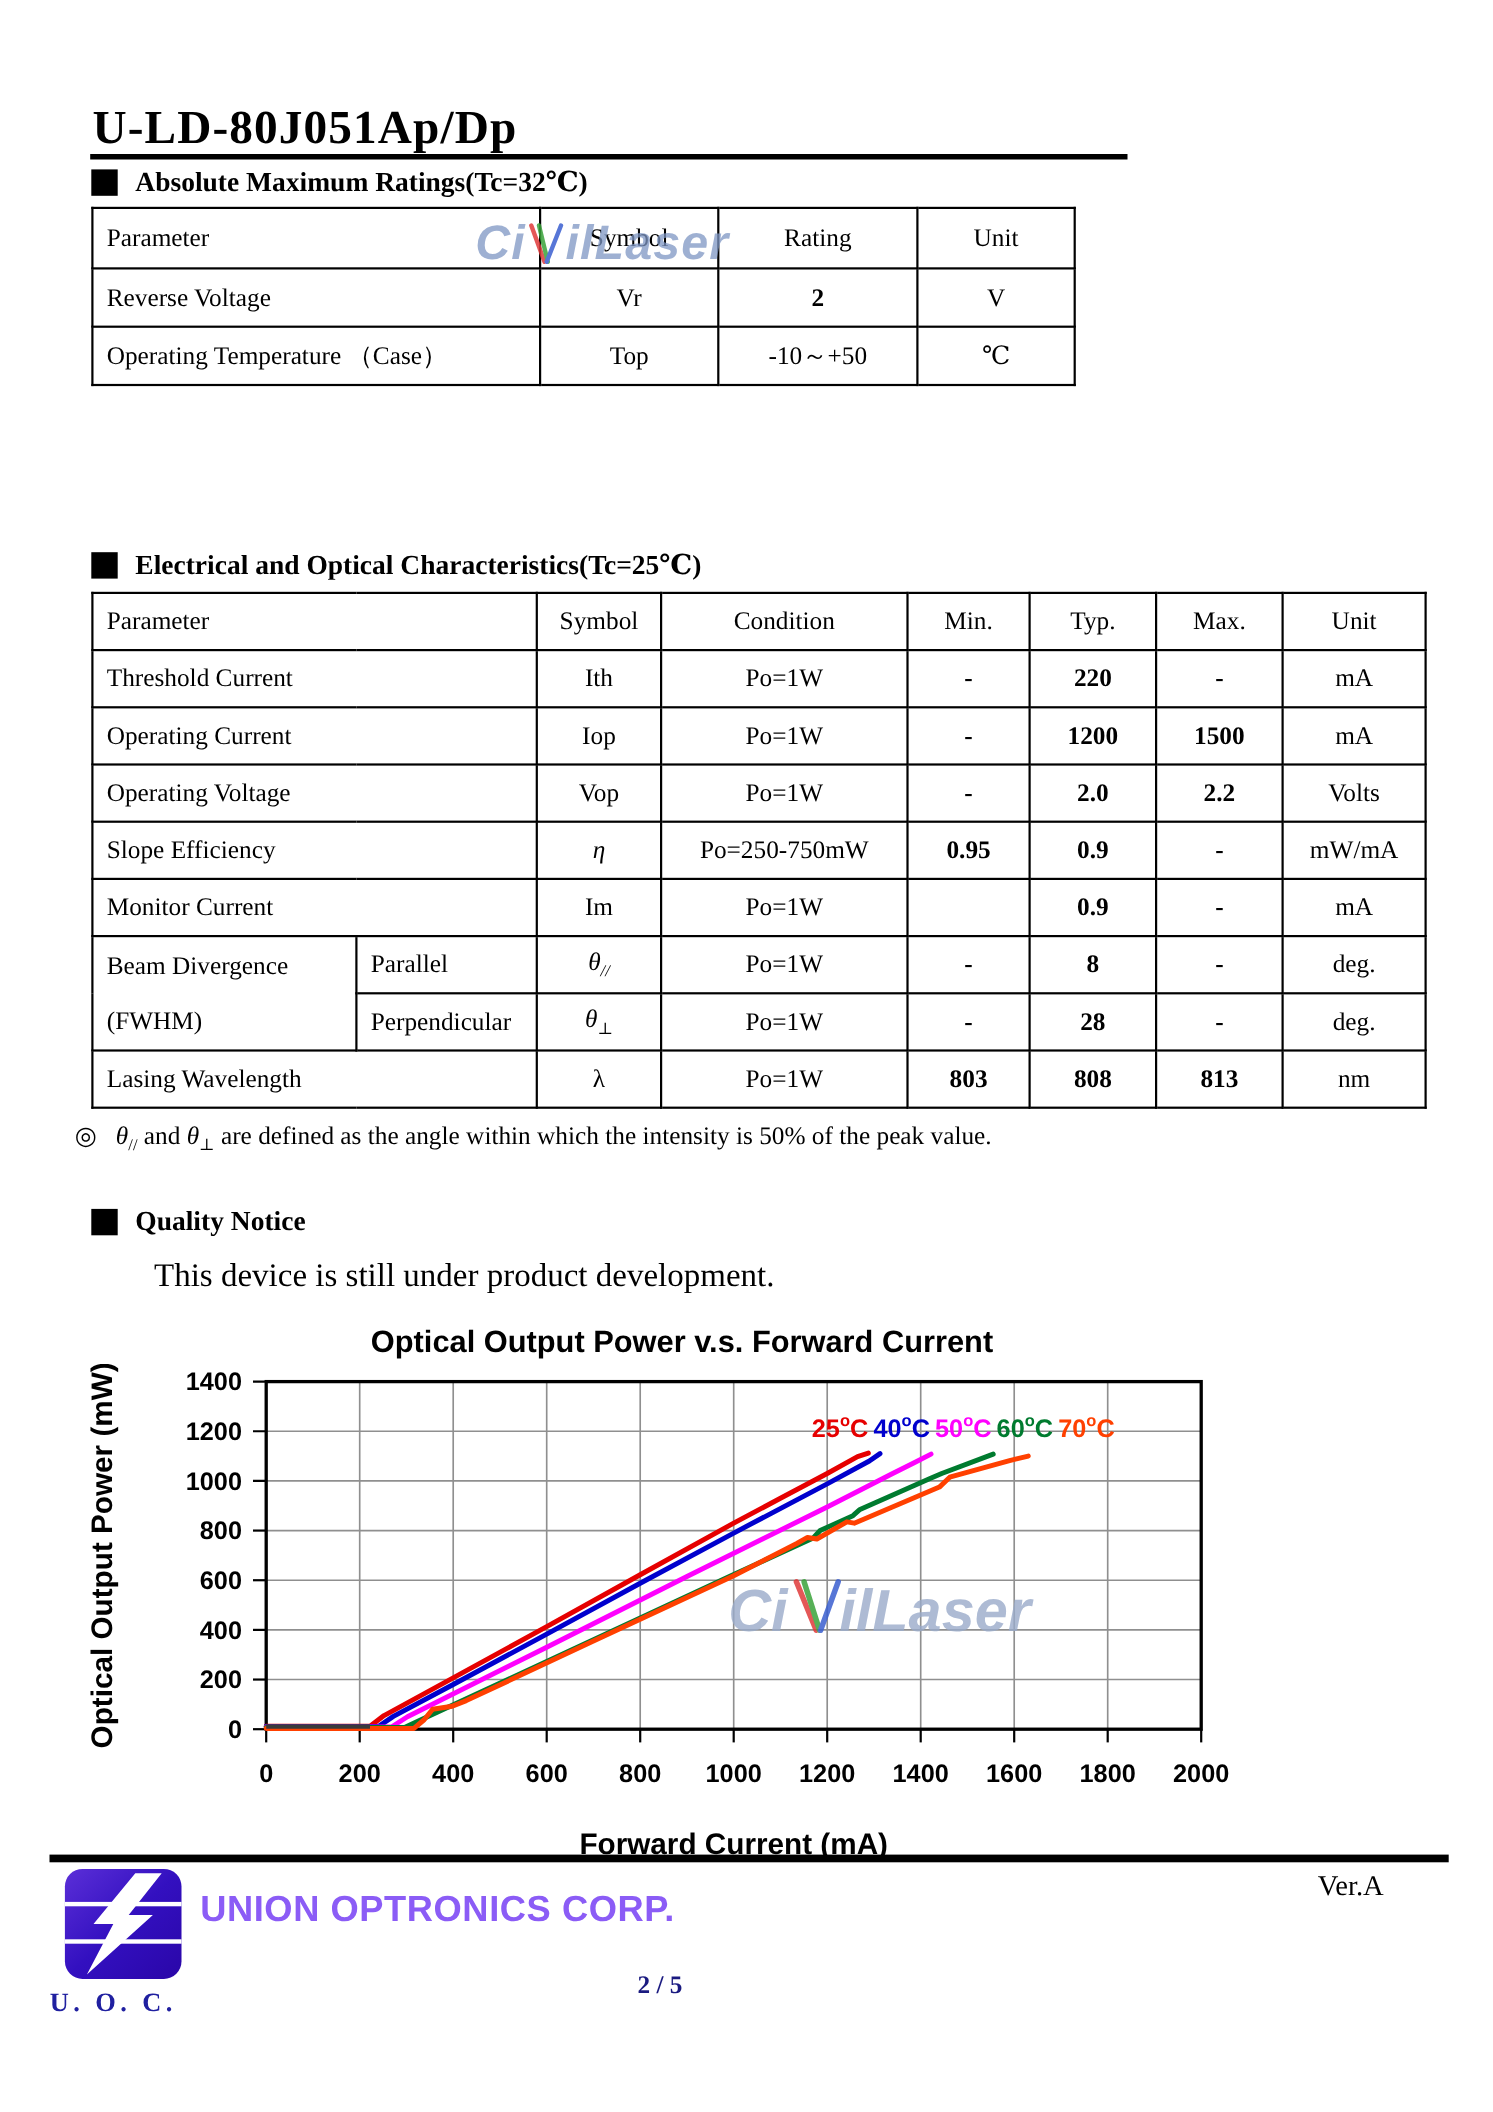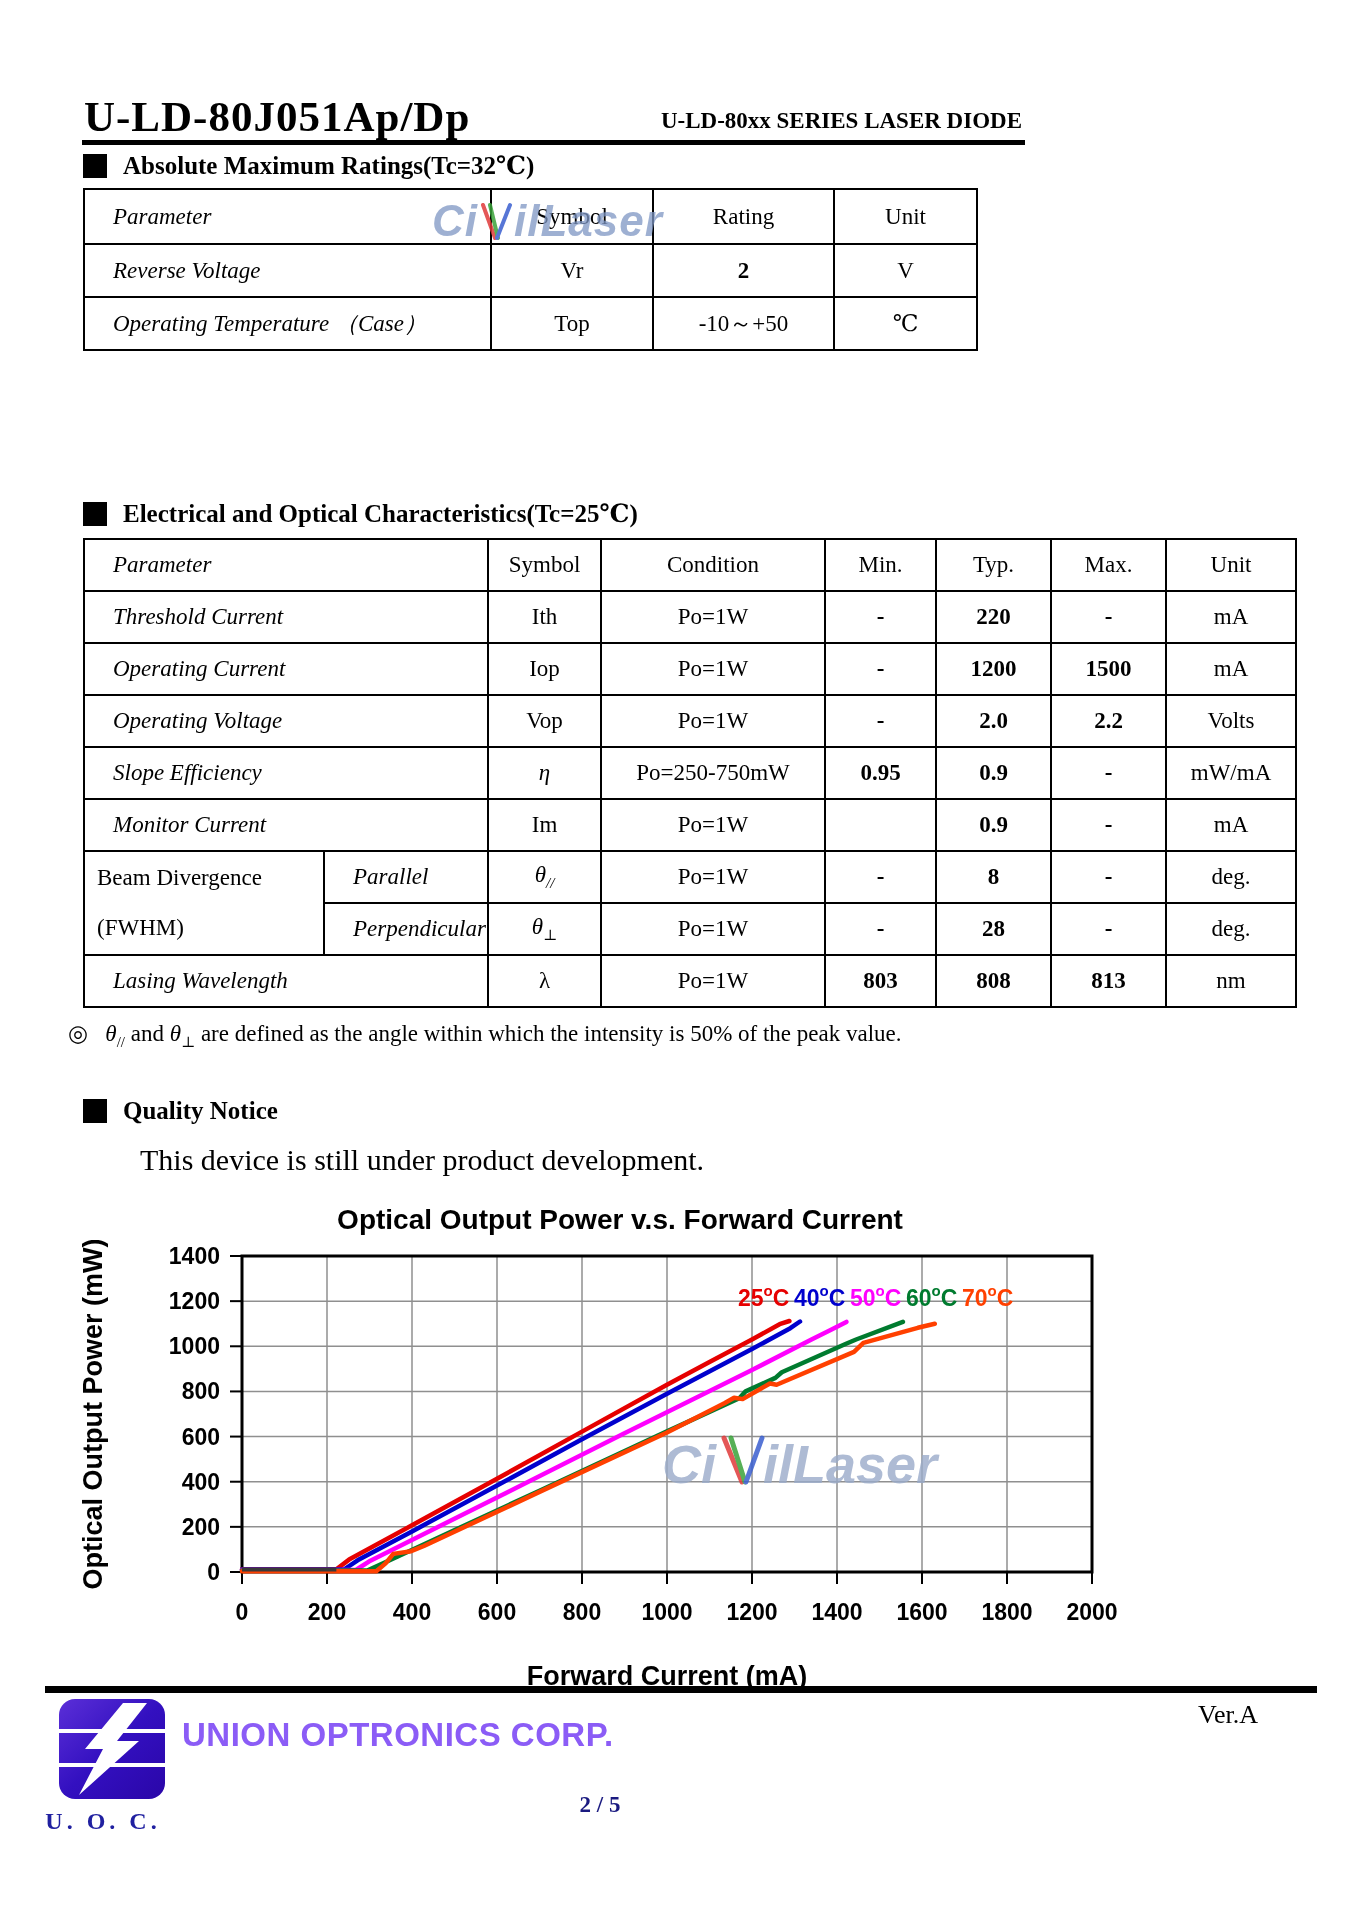--- a/index.html
+++ b/index.html
@@ -15,21 +15,21 @@
   
   .sect{font-size:25px;font-weight:bold;display:flex;align-items:center;gap:16px;}
   .sq{width:24px;height:24px;background:#000;display:inline-block;flex:0 0 auto;}
   #sect1{left:83px;top:151px;}
   #sect2{left:83px;top:499px;}
   #sect3{left:83px;top:1097px;}
 
   
   table{border-collapse:collapse;table-layout:fixed;font-size:23px;}
   td,th{border:2.5px solid #000;padding:0;text-align:center;vertical-align:middle;font-weight:normal;}
-  .pl{text-align:left;padding-left:28px;font-style:italic;}
+  .pl{text-align:left;padding-left:12px;}
   .bv{font-weight:bold;}
   #t1{left:83px;top:188px;width:893px;}
   #t1 tr{height:53px;}
   #t2{left:83px;top:538px;width:1212px;}
   #t2 tr{height:52px;}
   .ital{font-style:italic;}
   .symsub{font-size:15px;vertical-align:sub;}
   .bd-cell{display:flex;flex-direction:column;justify-content:space-around;height:100px;padding-left:12px;text-align:left;}
 
   
@@ -56,21 +56,20 @@
   #company-name{left:182px;top:1716px;font-family:"Liberation Sans",sans-serif;font-weight:bold;
     font-size:33px;color:#8b5cf6;letter-spacing:0.5px;}
   #page-num{left:450px;top:1792px;width:300px;text-align:center;font-size:23px;font-weight:bold;color:#1a1a80;}
 </style>
 </head>
 <body>
 
 <div id="page">
 
   <div class="abs" id="doc-title">U-LD-80J051Ap/Dp</div>
-  <div class="abs" id="series-label">U-LD-80xx SERIES LASER DIODE</div>
   <div class="abs" id="head-rule"></div>
 
   <div class="abs sect" id="sect1">
     <span class="sq"></span>
     <span>Absolute Maximum Ratings(Tc=32℃)</span>
   </div>
 
   <table class="abs" id="t1">
     <colgroup>
         <col style="width:407px">

